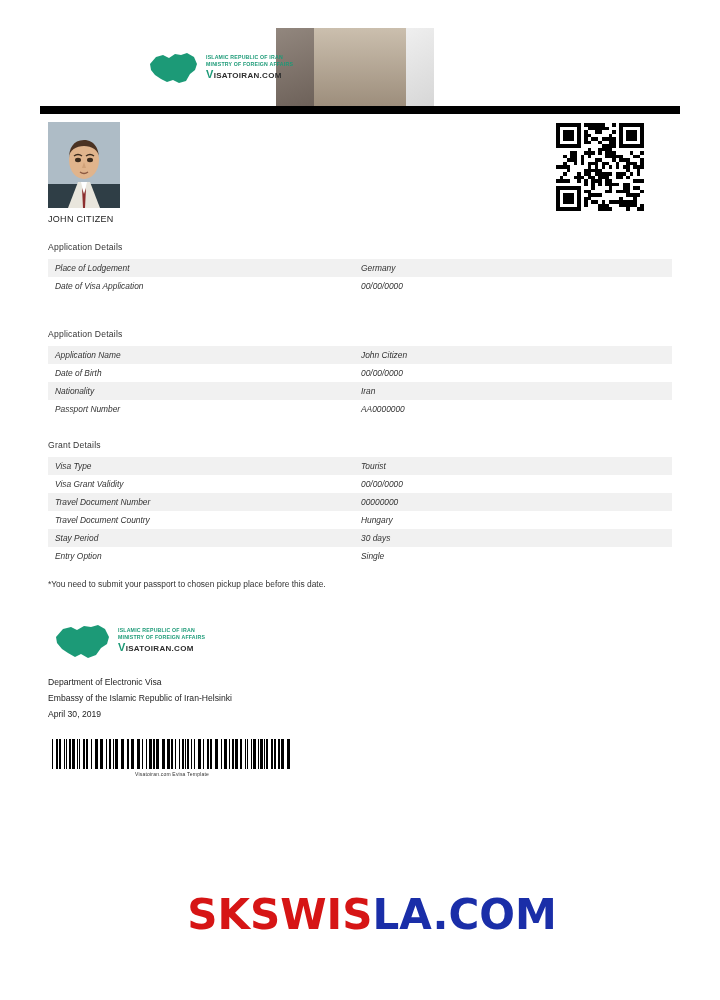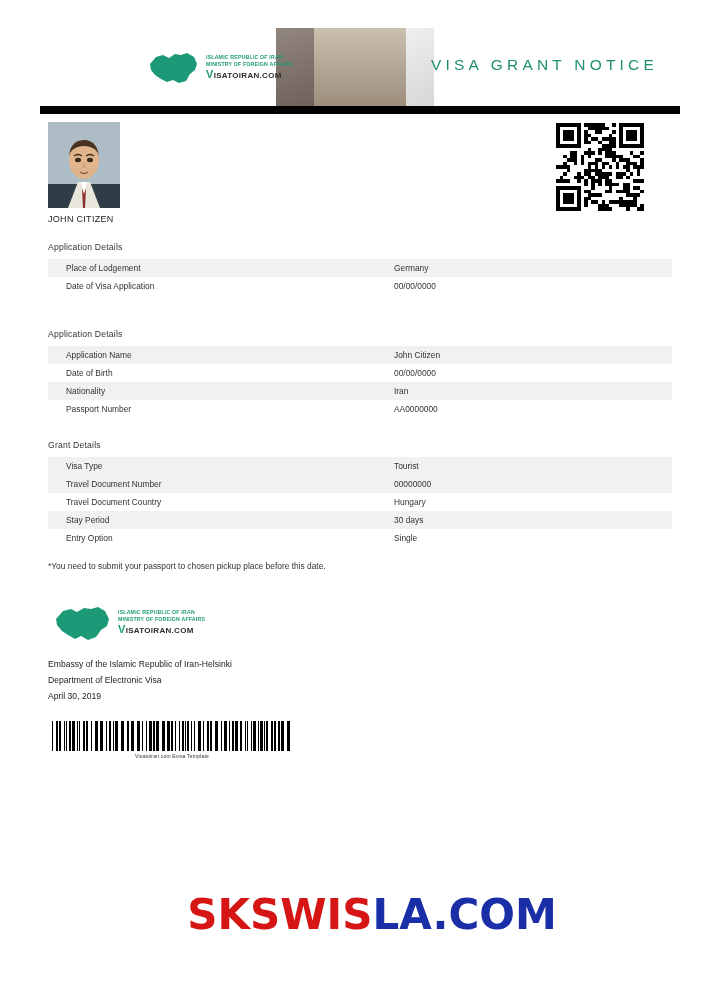--- a/index.html
+++ b/index.html
@@ -165,22 +165,23 @@
     letter-spacing: .2px;
   }
   table.kv {
     width: 624px;
     margin-left: 8px;
     border-collapse: collapse;
     font-size: 8.4px;
     color: #333;
   }
   table.kv td {
-    padding: 4px 18px;
+    padding: 4px 7px;
     vertical-align: middle;
+    font-style: italic;
   }
   table.kv td.k { width: 292px; }
   table.kv tr.alt td { background: #f1f1f1; }
 
   .note {
     margin: 14px 0 0 8px;
     font-size: 8.4px;
     color: #333;
   }
 
@@ -263,21 +264,20 @@
           <path d="M4 16 L10 9 L17 7 L23 10 L29 6 L35 7 L41 5 L48 9 L51 16 L49 22 L44 26 L40 33 L33 35 L27 32 L21 34 L15 31 L9 27 L5 22 Z" fill="#1c9a77"></path>
         </svg>
       </span>
       <span class="logo-text">
         <div class="logo-l1">ISLAMIC REPUBLIC OF IRAN</div>
         <div class="logo-l2">MINISTRY OF FOREIGN AFFAIRS</div>
         <div class="logo-l3"><span class="v">V</span><span>ISATOIRAN.COM</span></div>
       </span>
     </div>
 
-    <div class="banner-title">VISA GRANT NOTICE</div>
   </div>
   <div class="black-bar"></div>
 
   <div class="idrow">
     <div class="photo">
       <svg viewBox="0 0 72 86" width="72" height="86" aria-hidden="true">
         <rect width="72" height="86" fill="#aebcc6"></rect>
         <rect x="0" y="62" width="72" height="24" fill="#2f3e46"></rect>
         <path d="M20 86 L30 60 L42 60 L52 86 Z" fill="#e9e6dd"></path>
         <path d="M33 60 L36 72 L39 60 Z" fill="#ffffff"></path>
@@ -967,20 +967,24 @@
   </div>
 
   <div class="section" style="margin-top:22px">
     <div class="section-title">Grant Details</div>
     <table class="kv">
       <tbody>
         <tr class="alt">
           <td class="k">Visa Type</td>
           <td class="v">Tourist</td>
         </tr>
+        <tr>
+          <td class="k">Visa Grant Validity</td>
+          <td class="v">00/00/0000</td>
+        </tr>
         <tr class="alt">
           <td class="k">Travel Document Number</td>
           <td class="v">00000000</td>
         </tr>
         <tr>
           <td class="k">Travel Document Country</td>
           <td class="v">Hungary</td>
         </tr>
         <tr class="alt">
           <td class="k">Stay Period</td>
@@ -1003,22 +1007,22 @@
           <path d="M4 18 L11 10 L19 8 L25 11 L32 7 L39 8 L46 6 L53 10 L57 18 L55 25 L49 29 L44 36 L36 39 L29 35 L23 38 L16 34 L10 30 L5 24 Z" fill="#1c9a77"></path>
         </svg>
       </span>
       <span class="logo-text">
         <div class="logo-l1">ISLAMIC REPUBLIC OF IRAN</div>
         <div class="logo-l2">MINISTRY OF FOREIGN AFFAIRS</div>
         <div class="logo-l3"><span class="v">V</span><span>ISATOIRAN.COM</span></div>
       </span>
     </div>
 
+    <div class="footer-line">Department of Electronic Visa</div>
     <div class="footer-line">Embassy of the Islamic Republic of Iran-Helsinki</div>
-    <div class="footer-line">Department of Electronic Visa</div>
     <div class="footer-line">April 30, 2019</div>
 
     <div class="barcode-wrap">
       <div class="barcode" id="barcode">
           <i style="width: 1px;"></i>
           <i style="width: 3px; background: transparent;"></i>
           <i style="width: 2px;"></i>
           <i style="width: 1px; background: transparent;"></i>
           <i style="width: 2px;"></i>
           <i style="width: 3px; background: transparent;"></i>

